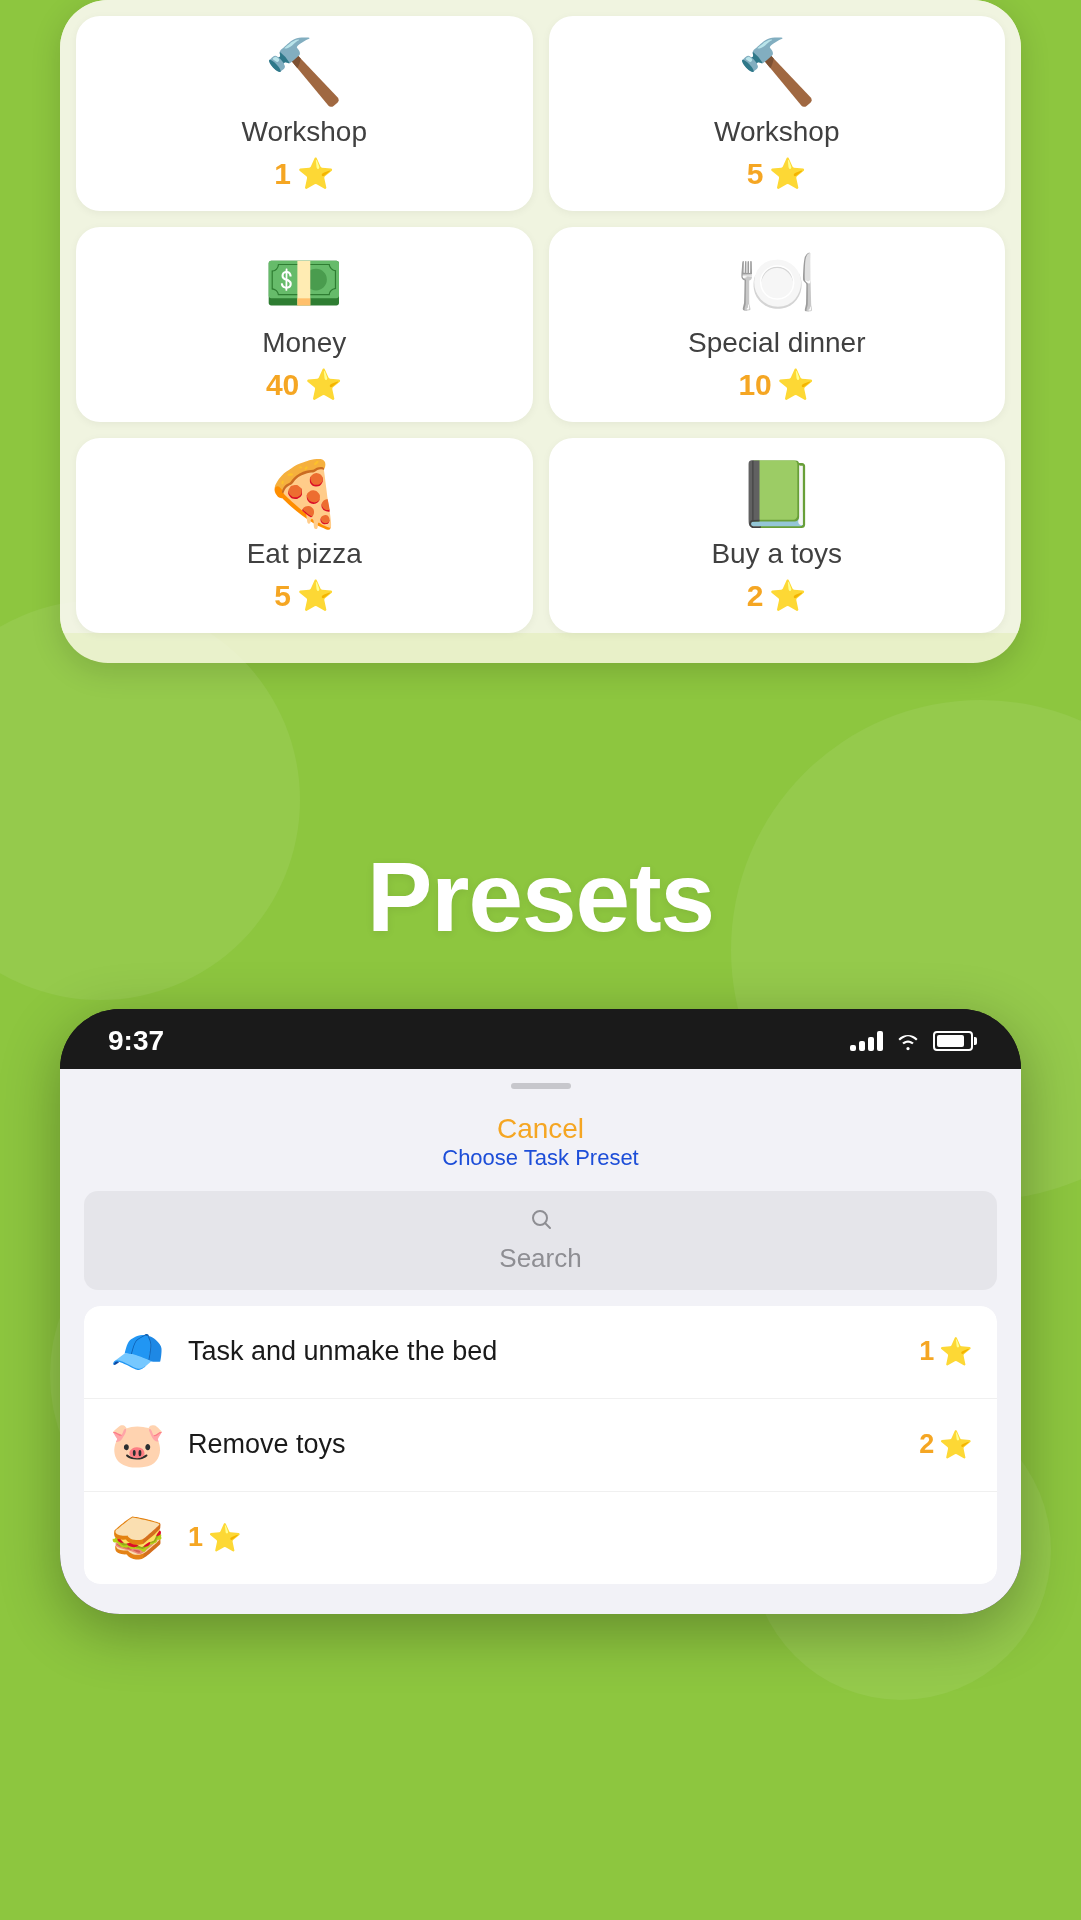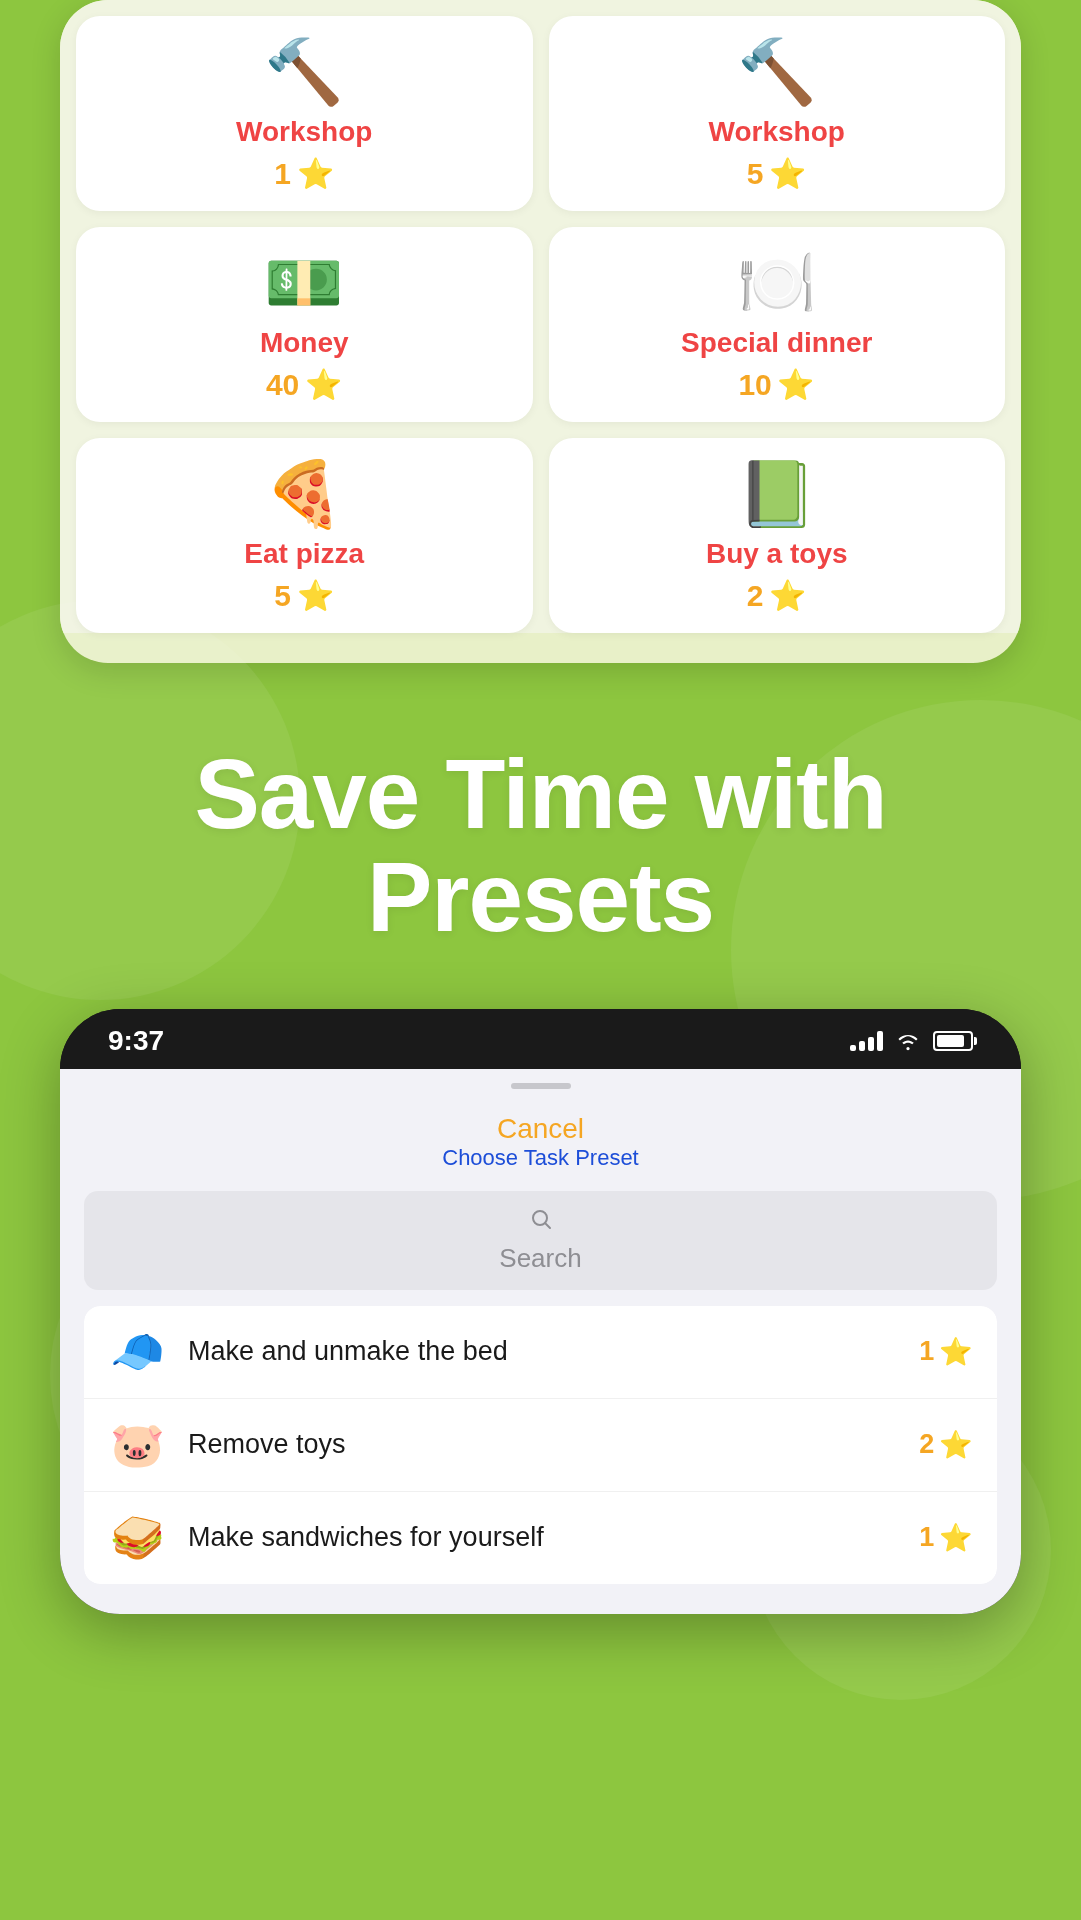--- a/index.html
+++ b/index.html
@@ -44,22 +44,22 @@
     }
 
     .reward-icon {
       font-size: 64px;
       margin-bottom: 12px;
       line-height: 1;
     }
 
     .reward-name {
       font-size: 28px;
-      font-weight: 700;
-      color: #ef4444;
+      font-weight: 400;
+      color: #404040;
       margin-bottom: 8px;
       text-align: center;
     }
 
     .reward-points {
       display: flex;
       align-items: center;
       gap: 6px;
       font-size: 30px;
       font-weight: 700;
@@ -335,21 +335,21 @@
     <div class="reward-points">
       <span>2</span>
       <span class="star-icon">⭐</span>
     </div>
   </div>
     </div>
 </div>
 
 <div class="headline-section">
   <div class="headline-text">
-    <span>Save Time with</span><br>
+    <br>
     <span>Presets</span>
   </div>
 </div>
 
 <div class="phone-mockup">
 
   <div class="phone-status-bar">
     <span class="status-time">9:37</span>
     <div class="status-icons">
 
@@ -385,37 +385,36 @@
         <line x1="16" y1="16" x2="21" y2="21" stroke="#8e8e93" stroke-width="2" stroke-linecap="round"></line>
       </svg>
       <span class="search-placeholder">Search</span>
     </div>
 
     <div class="task-list" id="task-list">
 
     <div style="border-radius: 16px; overflow: hidden;">
           <div class="task-row" style="border-radius: 16px 16px 0px 0px;">
     <div class="task-emoji">🧢</div>
-    <div class="task-name">Make and unmake the bed</div>
+    <div class="task-name">Task and unmake the bed</div>
     <div class="task-points">
       <span>1</span>
       <span>⭐</span>
     </div>
   </div>
           <div class="task-row">
     <div class="task-emoji">🐷</div>
     <div class="task-name">Remove toys</div>
     <div class="task-points">
       <span>2</span>
       <span>⭐</span>
     </div>
   </div>
           <div class="task-row" style="border-radius: 0px 0px 16px 16px;">
     <div class="task-emoji">🥪</div>
-    <div class="task-name">Make sandwiches for yourself</div>
     <div class="task-points">
       <span>1</span>
       <span>⭐</span>
     </div>
   </div>
         </div>
       </div>
   </div>
 </div>
 

